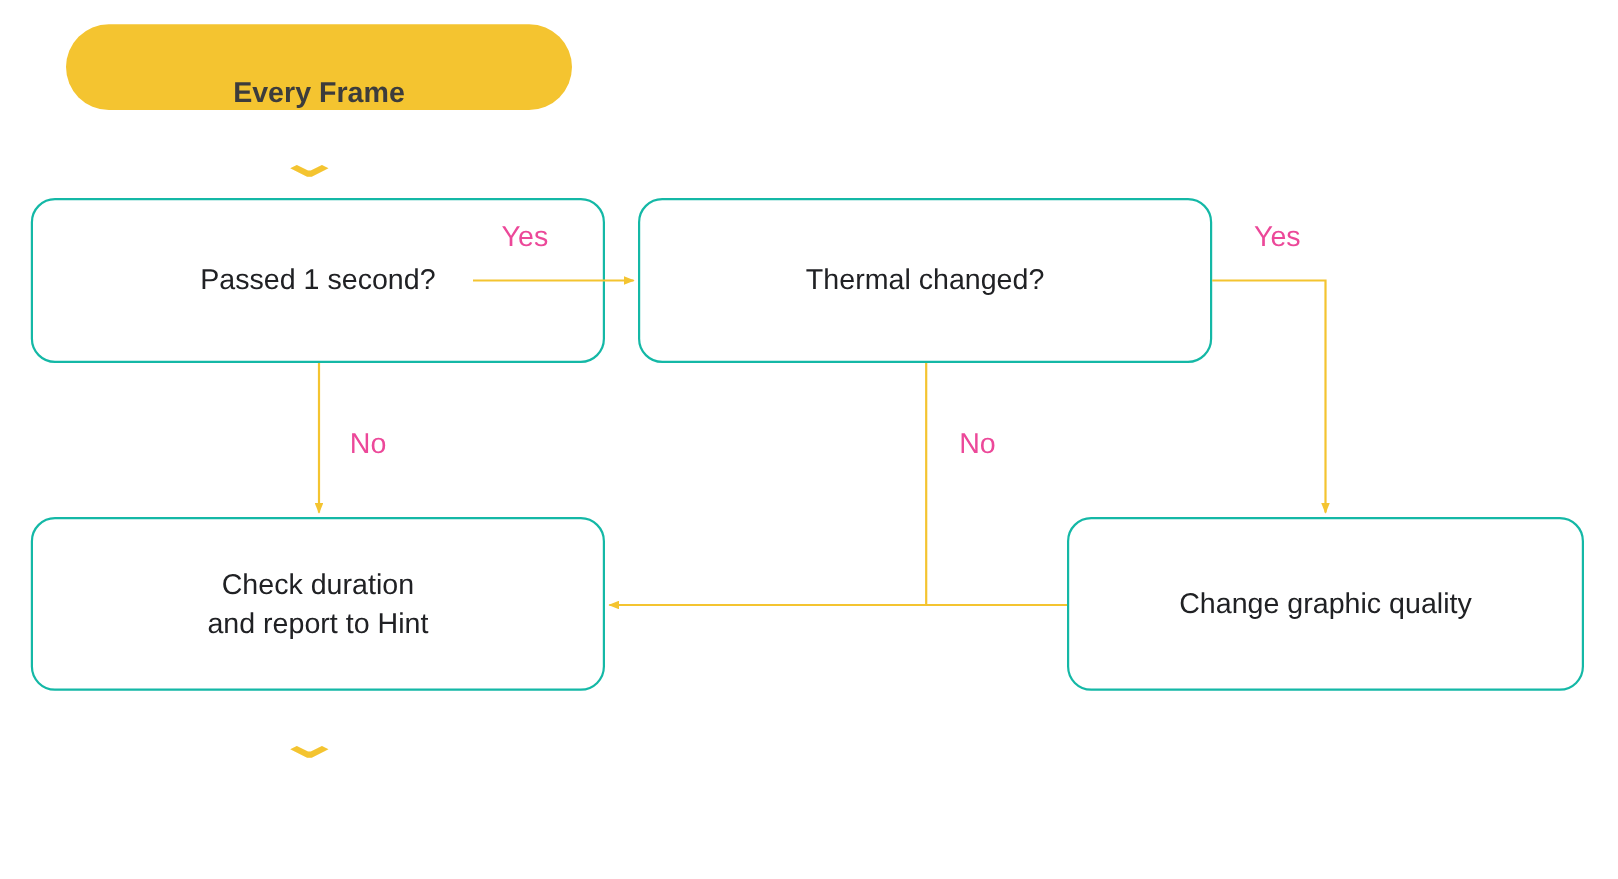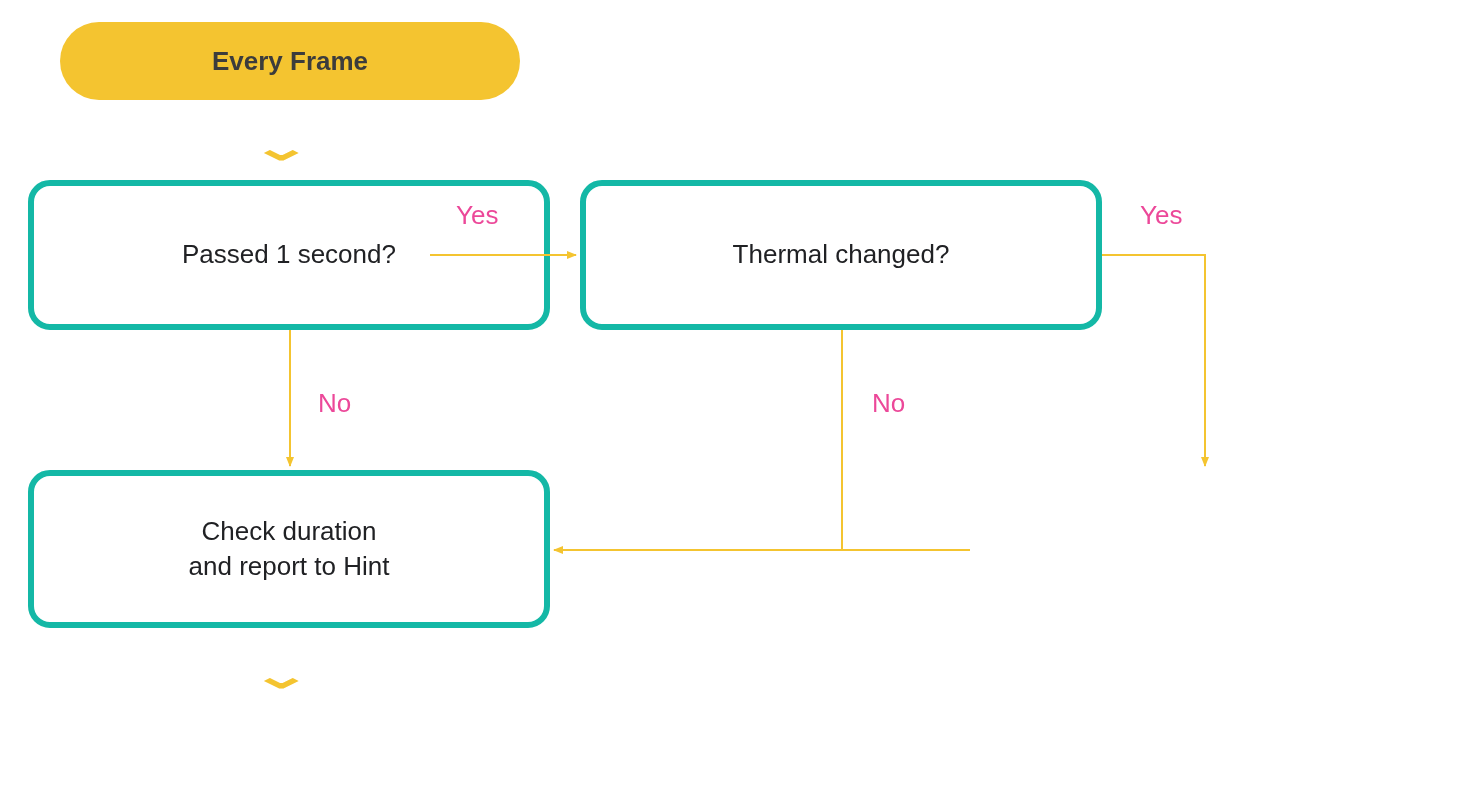--- a/index.html
+++ b/index.html
@@ -11,30 +11,30 @@
   .canvas {
     position: relative;
     width: 1471px;
     height: 799px;
   }
   .pill {
     position: absolute;
     background: #f4c430;
     border-radius: 999px;
     display: flex;
-    align-items: center;
+    align-items: flex-end;
     justify-content: center;
     color: #3c3c3c;
     font-weight: 700;
     font-size: 26px;
   }
   .box {
     position: absolute;
     background: #ffffff;
-    border: 6px solid #14b8a6;
+    border: 2px solid #14b8a6;
     border-radius: 22px;
     display: flex;
     align-items: center;
     justify-content: center;
     color: #202124;
     font-size: 26px;
     text-align: center;
     padding: 0 20px;
     box-sizing: border-box;
     line-height: 1.35;
@@ -77,20 +77,23 @@
     <span>Thermal changed?</span>
   </div>
 
   <div class="box" style="left:28px; top:470px; width:522px; height:158px;">
     <span>
       <span>Check duration</span><br>
       <span>and report to Hint</span>
     </span>
   </div>
 
+  <div class="box" style="left:970px; top:470px; width:470px; height:158px;">
+    <span>Change graphic quality</span>
+  </div>
 
   <div class="chevron" style="left:262px; top:648px; font-size:46px; transform:scaleX(1.6) scaleY(0.8);">⌄</div>
 
 
   <div class="edge-label" style="left:456px; top:200px;">Yes</div>
   <div class="edge-label" style="left:318px; top:388px;">No</div>
   <div class="edge-label" style="left:1140px; top:200px;">Yes</div>
   <div class="edge-label" style="left:872px; top:388px;">No</div>
 
   <svg class="arrows">

